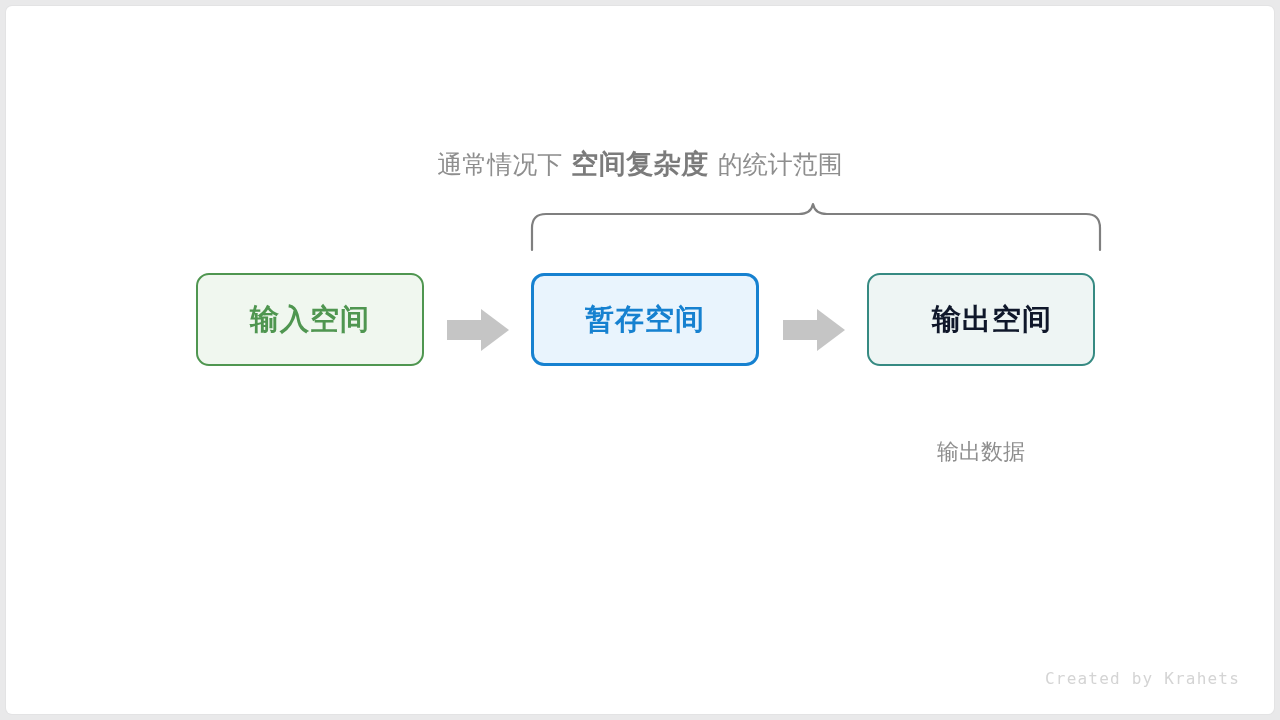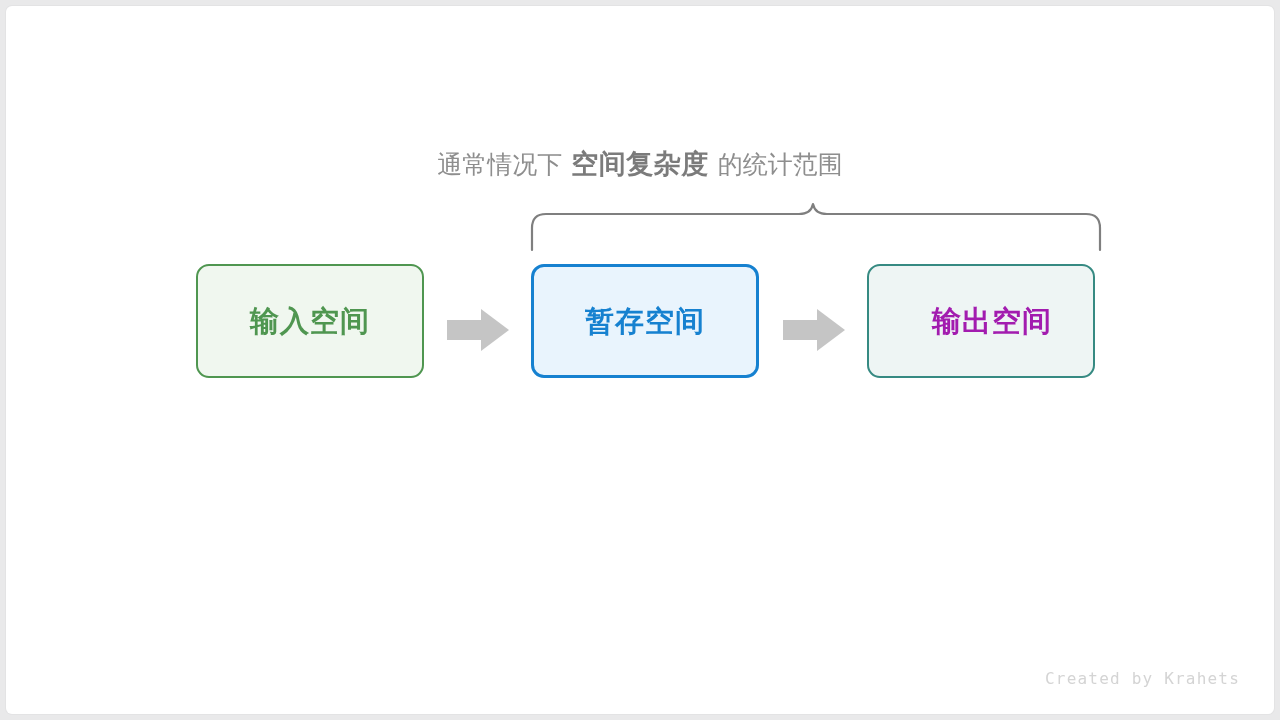--- a/index.html
+++ b/index.html
@@ -56,23 +56,23 @@
     position: absolute;
     left: 515px;
     top: 196px;
     width: 590px;
     height: 58px;
   }
 
   
   .box {
     position: absolute;
-    top: 258px;
+    top: 267px;
     width: 228px;
-    height: 114px;
+    height: 93px;
     border-radius: 13px;
     display: flex;
     align-items: center;
     justify-content: center;
   }
   .box-label {
     font-size: 29px;
     font-weight: bold;
     letter-spacing: 1px;
     line-height: 1;
@@ -90,21 +90,21 @@
     background: #e9f4fd;
     border: 3px solid #1681d0;
   }
   #box-temp .box-label { color: #1681d0; }
 
   #box-output {
     left: 861px;
     background: #eef5f4;
     border: 2px solid #368a82;
   }
-  #box-output .box-label { color: #a21caf; margin-left: 22px; }
+  #box-output .box-label { color: #0f172a; margin-left: 22px; }
 
   
   .arrow {
     position: absolute;
     top: 303px;
     width: 62px;
     height: 42px;
   }
   #arrow-1 { left: 441px; }
   #arrow-2 { left: 777px; }
@@ -174,16 +174,19 @@
   <svg class="arrow" id="arrow-2" viewBox="0 0 62 42">
     <path d="M 0 11 L 34 11 L 34 0 L 62 21 L 34 42 L 34 31 L 0 31 Z" fill="#c5c5c5"></path>
   </svg>
 
   <div class="box" id="box-output">
     <span class="box-label">输出空间</span>
   </div>
 
 
 
+  <div class="caption-col" id="caption-output">
+    <div class="cap-line">输出数据</div>
+  </div>
 
   <div id="footer">Created by Krahets</div>
 
 </div>
 
 </body></html>

